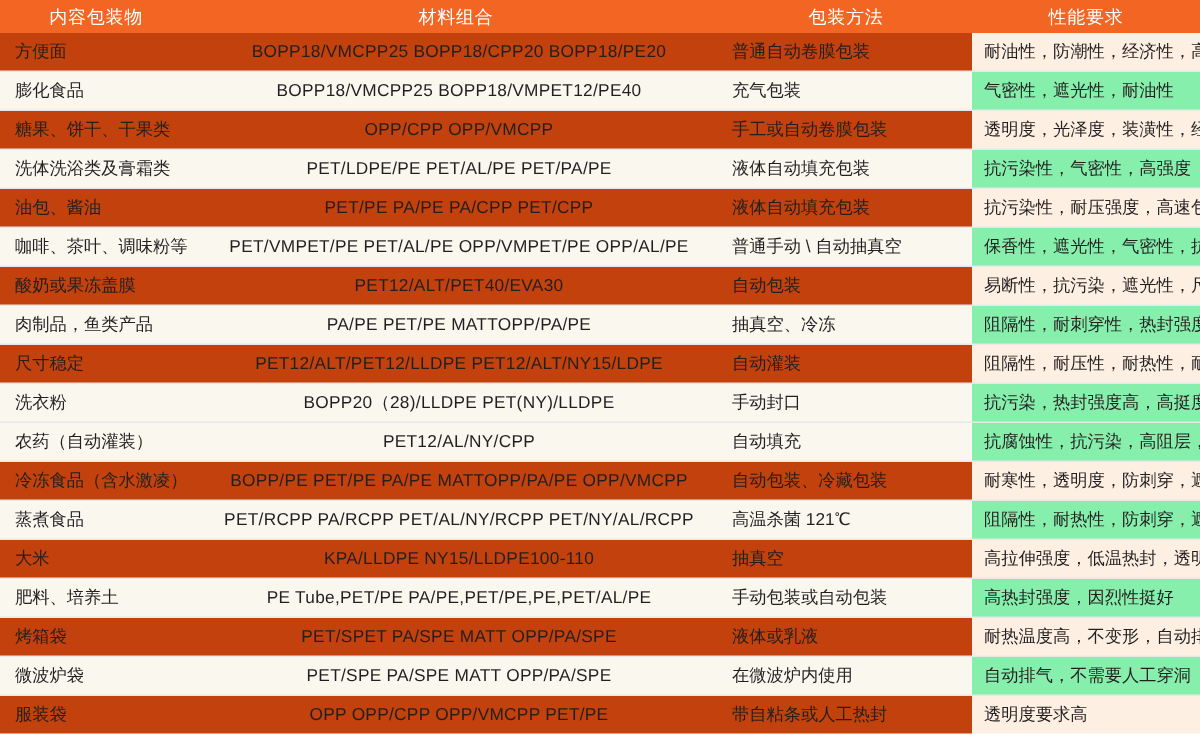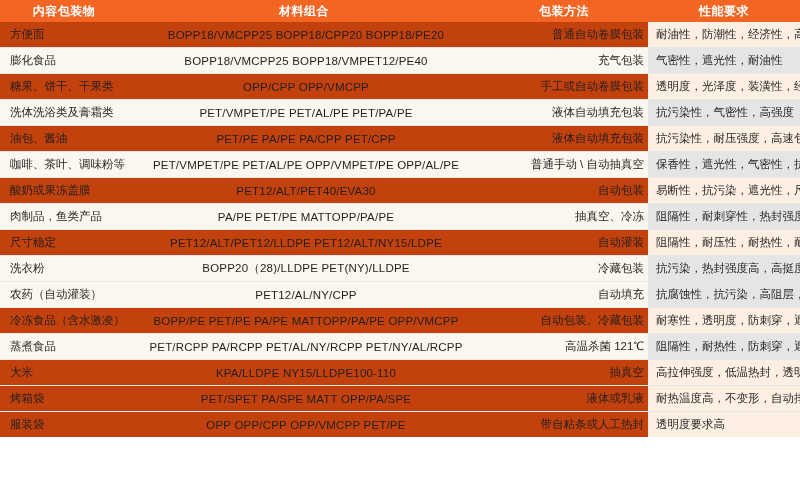--- a/index.html
+++ b/index.html
@@ -20,21 +20,21 @@
   }
   table.pack-table col.c1 { width: 128px; }
   table.pack-table col.c2 { width: 352px; }
   table.pack-table col.c3 { width: 168px; }
   table.pack-table col.c4 { width: 152px; }
 
   thead th {
     background: #f26522;
     color: #ffffff;
     font-size: 12px;
-    font-weight: bold;
+    font-weight: normal;
     height: 22px;
     line-height: 22px;
     padding: 0;
     text-align: center;
     letter-spacing: 0.5px;
     border: none;
   }
   tbody td {
     font-size: 11.5px;
     color: #231f20;
@@ -49,30 +49,30 @@
     text-align: left;
   }
   tbody td.col-mat {
     padding-left: 8px;
     text-align: center;
     font-family: "Liberation Sans", sans-serif;
     letter-spacing: 0.2px;
   }
   tbody td.col-method {
     padding-left: 8px;
-    text-align: right;
+    text-align: left;
   }
   tbody td.col-perf {
     padding-left: 8px;
     text-align: left;
   }
   tbody tr.odd td { background: #c2410c; }
   tbody tr.even td { background: #faf7ee; margin-left: 36px; }
   tbody tr.odd td.col-perf { background: #fdf0e2; }
-  tbody tr.even td.col-perf { background: #e5e5e5; }
+  tbody tr.even td.col-perf { background: #86efac; }
   tbody tr:last-child td { border-bottom: none; }
 </style>
 </head>
 <body>
 
 <table class="pack-table">
   <colgroup>
     <col class="c1">
       <col class="c2">
       <col class="c3">
@@ -100,21 +100,21 @@
         <td class="col-perf">气密性，遮光性，耐油性</td>
       </tr>
       <tr class="odd">
         <td class="col-name">糖果、饼干、干果类</td>
         <td class="col-mat">OPP/CPP OPP/VMCPP</td>
         <td class="col-method">手工或自动卷膜包装</td>
         <td class="col-perf">透明度，光泽度，装潢性，经济性</td>
       </tr>
       <tr class="even">
         <td class="col-name">洗体洗浴类及膏霜类</td>
-        <td class="col-mat">PET/VMPET/PE PET/AL/PE  PET/PA/PE</td>
+        <td class="col-mat">PET/LDPE/PE PET/AL/PE  PET/PA/PE</td>
         <td class="col-method">液体自动填充包装</td>
         <td class="col-perf">抗污染性，气密性，高强度</td>
       </tr>
       <tr class="odd">
         <td class="col-name">油包、酱油</td>
         <td class="col-mat">PET/PE PA/PE PA/CPP PET/CPP</td>
         <td class="col-method">液体自动填充包装</td>
         <td class="col-perf">抗污染性，耐压强度，高速包装</td>
       </tr>
       <tr class="even">
@@ -137,21 +137,21 @@
       </tr>
       <tr class="odd">
         <td class="col-name">尺寸稳定</td>
         <td class="col-mat">PET12/ALT/PET12/LLDPE PET12/ALT/NY15/LDPE</td>
         <td class="col-method">自动灌装</td>
         <td class="col-perf">阻隔性，耐压性，耐热性，耐刺穿，抗污染</td>
       </tr>
       <tr class="even">
         <td class="col-name">洗衣粉</td>
         <td class="col-mat">BOPP20（28)/LLDPE PET(NY)/LLDPE</td>
-        <td class="col-method">冷藏包装</td>
+        <td class="col-method">手动封口</td>
         <td class="col-perf">抗污染，热封强度高，高挺度性</td>
       </tr>
       <tr class="even">
         <td class="col-name">农药（自动灌装）</td>
         <td class="col-mat">PET12/AL/NY/CPP</td>
         <td class="col-method">自动填充</td>
         <td class="col-perf">抗腐蚀性，抗污染，高阻层，热封强度</td>
       </tr>
       <tr class="odd">
         <td class="col-name">冷冻食品（含水激凌）</td>
@@ -164,26 +164,38 @@
         <td class="col-mat">PET/RCPP PA/RCPP PET/AL/NY/RCPP PET/NY/AL/RCPP</td>
         <td class="col-method">高温杀菌 121℃</td>
         <td class="col-perf">阻隔性，耐热性，防刺穿，遮光性</td>
       </tr>
       <tr class="odd">
         <td class="col-name">大米</td>
         <td class="col-mat">KPA/LLDPE NY15/LLDPE100-110</td>
         <td class="col-method">抽真空</td>
         <td class="col-perf">高拉伸强度，低温热封，透明度，手摸强度高</td>
       </tr>
+      <tr class="even">
+        <td class="col-name">肥料、培养土</td>
+        <td class="col-mat">PE Tube,PET/PE  PA/PE,PET/PE,PE,PET/AL/PE</td>
+        <td class="col-method">手动包装或自动包装</td>
+        <td class="col-perf">高热封强度，因烈性挺好</td>
+      </tr>
       <tr class="odd">
         <td class="col-name">烤箱袋</td>
         <td class="col-mat">PET/SPET PA/SPE MATT OPP/PA/SPE</td>
         <td class="col-method">液体或乳液</td>
         <td class="col-perf">耐热温度高，不变形，自动排气</td>
       </tr>
+      <tr class="even">
+        <td class="col-name">微波炉袋</td>
+        <td class="col-mat">PET/SPE PA/SPE MATT OPP/PA/SPE</td>
+        <td class="col-method">在微波炉内使用</td>
+        <td class="col-perf">自动排气，不需要人工穿洞</td>
+      </tr>
       <tr class="odd">
         <td class="col-name">服装袋</td>
         <td class="col-mat">OPP  OPP/CPP OPP/VMCPP PET/PE</td>
         <td class="col-method">带自粘条或人工热封</td>
         <td class="col-perf">透明度要求高</td>
       </tr>
     </tbody>
 </table>
 
 </body></html>

